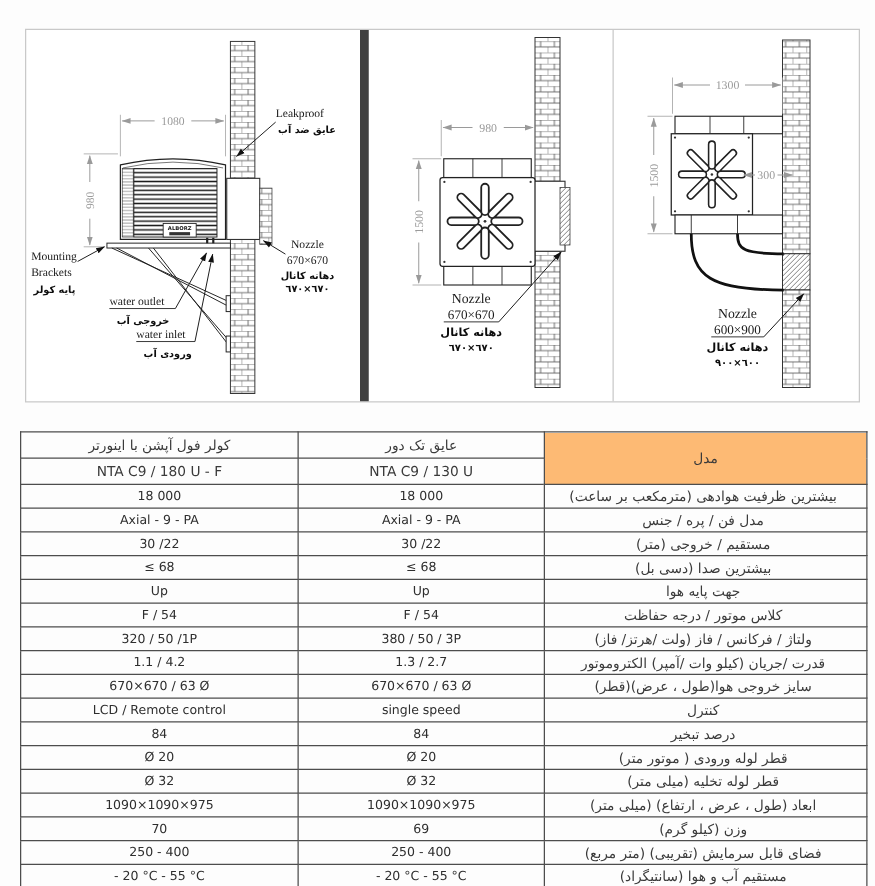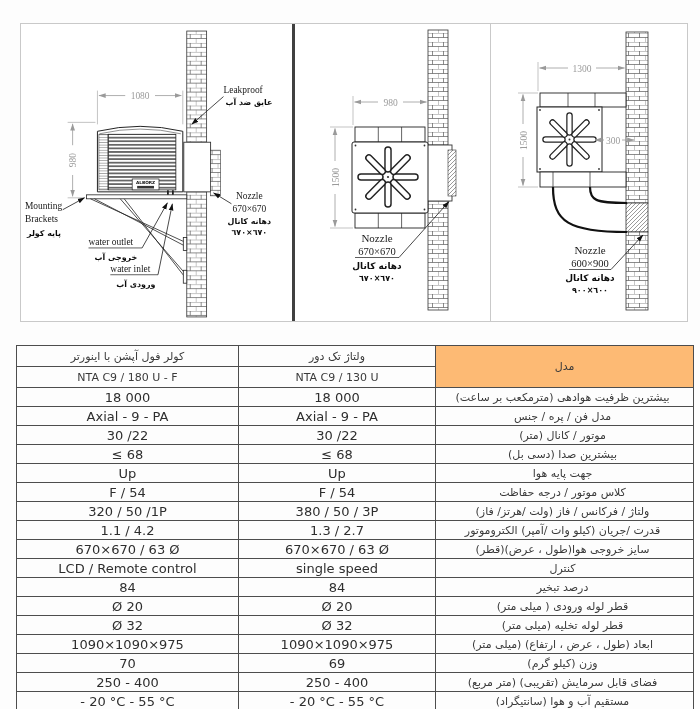--- a/index.html
+++ b/index.html
@@ -3,42 +3,42 @@
 <meta charset="utf-8">
 <style>
   html,body{margin:0;padding:0;}
   body{width:700px;height:709px;background:#fdfdfd;position:relative;
        font-family:"DejaVu Sans",sans-serif;overflow:hidden;}
 
   
   .panel{position:absolute;left:20px;top:23px;width:668px;height:299px;
          border:1px solid #c9c9c9;background:#fff;display:flex;box-sizing:border-box;}
   .section{height:100%;box-sizing:border-box;}
-  .s1{width:274px;border-right:3px solid #404040;}
+  .s1{width:274px;border-right:7px solid #404040;}
   .s2{width:196px;border-right:1px solid #c9c9c9;}
   .s3{flex:1;}
   .section svg{display:block;width:100%;height:100%;}
 
   
   .dim{fill:#9a9a9a;font-family:"Liberation Serif",serif;font-size:9.5px;}
   .lbl{fill:#191919;font-family:"Liberation Serif",serif;font-size:9.5px;}
   .fa{fill:#0d0d0d;font-family:"DejaVu Sans",sans-serif;font-size:8px;font-weight:bold;}
   .brand{fill:#111;font-family:"DejaVu Sans",sans-serif;font-size:4.3px;font-weight:bold;}
   .dimline{stroke:#9a9a9a;stroke-width:0.8;}
   .tick{stroke:#9a9a9a;stroke-width:0.6;}
   .ldr{stroke:#1a1a1a;stroke-width:0.8;fill:none;}
 
   
   .spec{position:absolute;left:16px;top:345px;width:677px;border-collapse:collapse;
         table-layout:fixed;color:#333;padding-left:32px;}
   .spec td{border:1px solid #4d4d4d;text-align:center;vertical-align:middle;
            padding:0;overflow:hidden;white-space:nowrap;}
   .hrow td{height:20px;font-size:11px;color:#3a3a3a;}
   .model-cell{background:#fdba74;font-size:11px;}
-  .val{height:18px;font-size:13px;color:#2e2e2e;}
+  .val{height:18px;font-size:10px;color:#2e2e2e;}
   .lbl-cell{text-align:right;direction:rtl;font-size:11px;color:#3a3a3a;
             padding:0 6px 0 2px !important;height:18px;}
 </style>
 </head>
 <body>
 
 <div class="panel">
 
   <div class="section s1">
   <svg viewBox="0 0 273 297">
@@ -285,21 +285,21 @@
 
 <table class="spec">
   <colgroup>
       <col style="width:222px">
       <col style="width:197px">
       <col style="width:258px">
     </colgroup>
   <thead>
     <tr class="hrow">
       <td dir="rtl">کولر فول آپشن با اینورتر</td>
-      <td dir="rtl">ولتاژ تک دور</td>
+      <td dir="rtl">عایق تک دور</td>
       <td rowspan="2" class="model-cell" dir="rtl">مدل</td>
     </tr>
     <tr class="hrow">
       <td>NTA C9 / 180 U - F</td>
       <td>NTA C9 / 130 U</td>
     </tr>
   </thead>
   <tbody id="spec-body">
   <tr>
     <td class="val">18 000</td>
@@ -309,21 +309,21 @@
 
   <tr>
     <td class="val">Axial - 9 - PA</td>
     <td class="val">Axial - 9 - PA</td>
     <td class="lbl-cell" dir="rtl">مدل فن / پره / جنس</td>
   </tr>
 
   <tr>
     <td class="val">30 /22</td>
     <td class="val">30 /22</td>
-    <td class="lbl-cell" dir="rtl">موتور / کانال (متر)</td>
+    <td class="lbl-cell" dir="rtl">مستقیم / خروجی (متر)</td>
   </tr>
 
   <tr>
     <td class="val">≤ 68</td>
     <td class="val">≤ 68</td>
     <td class="lbl-cell" dir="rtl">بیشترین صدا (دسی بل)</td>
   </tr>
 
   <tr>
     <td class="val">Up</td>
@@ -363,21 +363,21 @@
 
   <tr>
     <td class="val">84</td>
     <td class="val">84</td>
     <td class="lbl-cell" dir="rtl">درصد تبخیر</td>
   </tr>
 
   <tr>
     <td class="val">Ø 20</td>
     <td class="val">Ø 20</td>
-    <td class="lbl-cell" dir="rtl">قطر لوله ورودی ( میلی متر)</td>
+    <td class="lbl-cell" dir="rtl">قطر لوله ورودی ( موتور متر)</td>
   </tr>
 
   <tr>
     <td class="val">Ø 32</td>
     <td class="val">Ø 32</td>
     <td class="lbl-cell" dir="rtl">قطر لوله تخلیه (میلی متر)</td>
   </tr>
 
   <tr>
     <td class="val">1090×1090×975</td>

